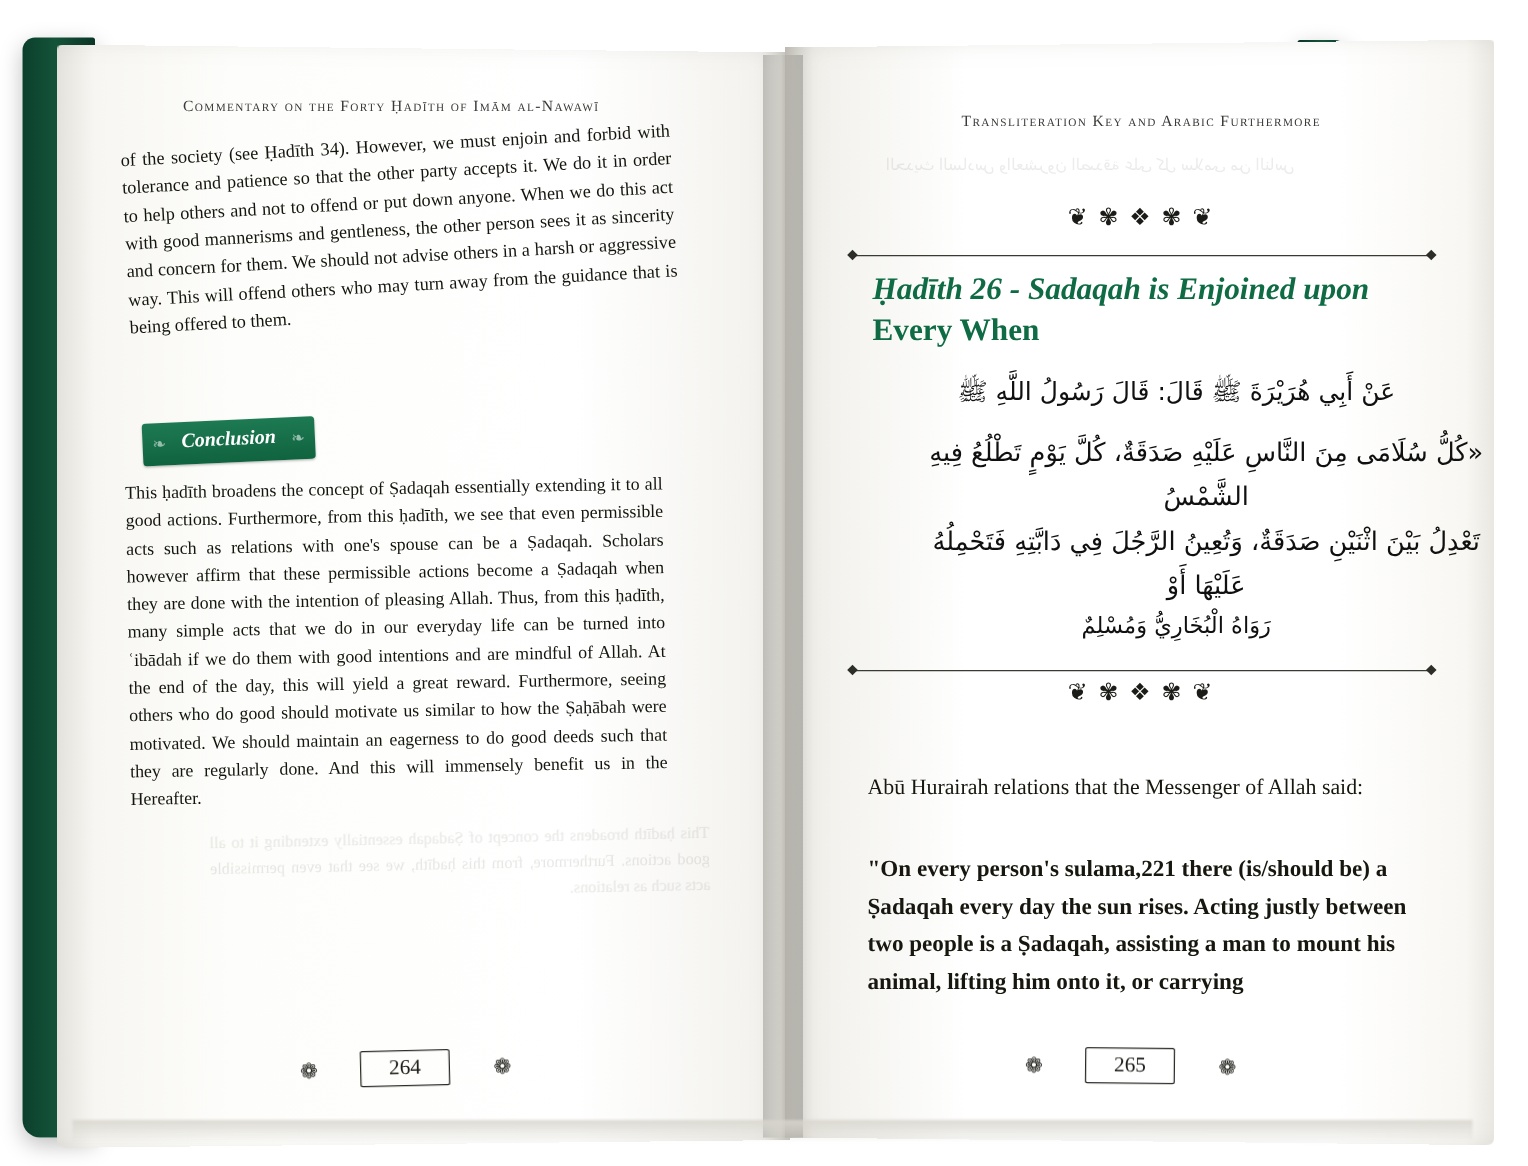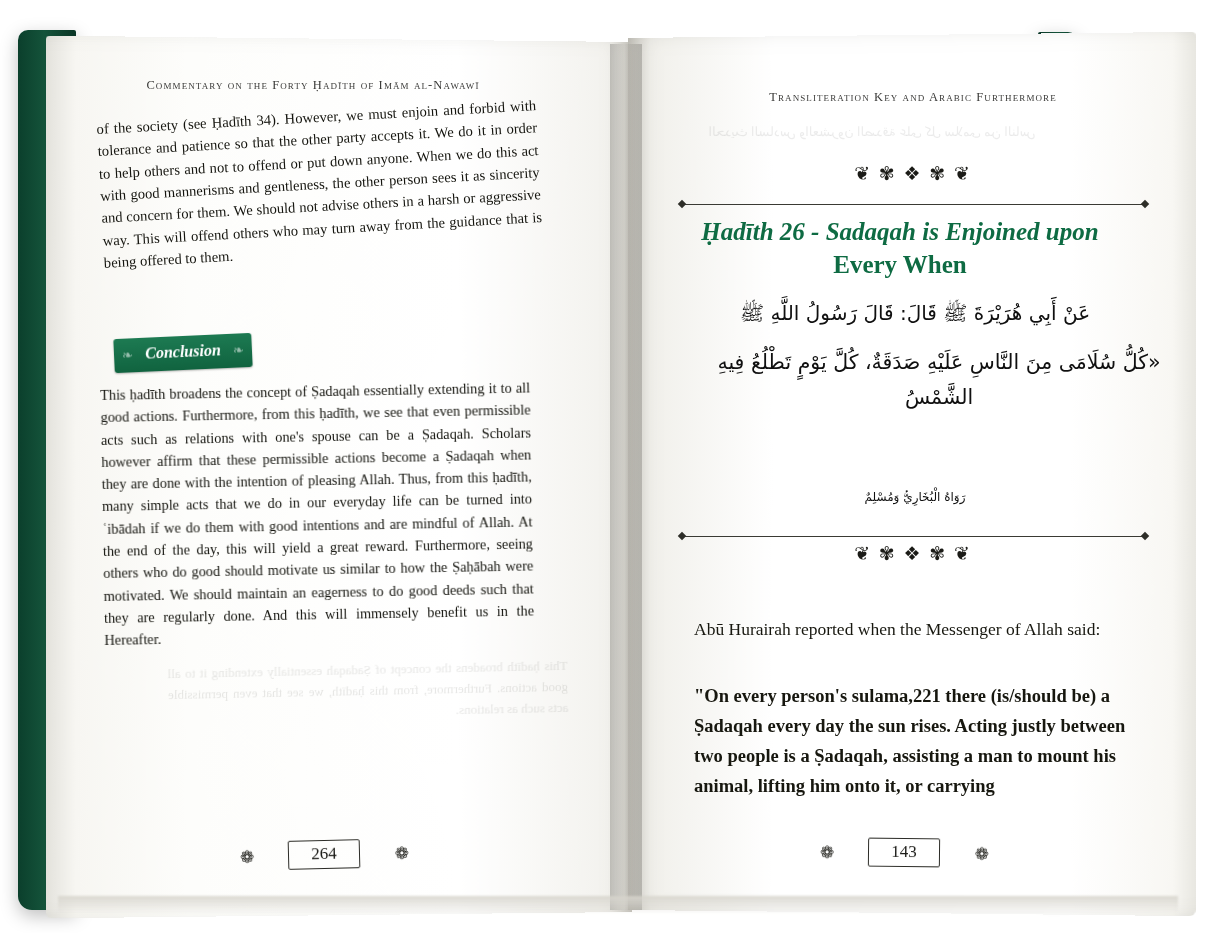--- a/index.html
+++ b/index.html
@@ -240,50 +240,51 @@
   .rule-bottom { left: 664px; top: 516px; width: 462px; }
   .rule-diamond {
     position: absolute;
     width: 6px; height: 6px;
     background: #2e2e28;
     transform: rotate(45deg);
   }
 
   .chapter-title {
     position: absolute;
-    left: 648px;
+    left: 680px;
     top: 196px;
     width: 468px;
-    text-align: center;
+    text-align: left;
     color: #0e6b43;
     font-size: 25px;
     line-height: 1.3;
     font-weight: bold;
     font-family: "Liberation Serif", serif;
   }
   .chapter-title .ital { font-style: italic; }
 
   .arabic {
     position: absolute;
     direction: rtl;
     text-align: center;
     font-family: "DejaVu Sans", sans-serif;
     color: #101010;
+    margin-left: 26px;
   }
   .arabic-isnad {
     left: 664px; top: 278px; width: 466px;
     font-size: 20px; line-height: 1.5;
   }
   .arabic-matn {
     left: 684px; top: 325px; width: 474px;
     font-size: 20.5px; line-height: 1.72;
   }
   .arabic-source {
     left: 664px; top: 470px; width: 466px;
-    font-size: 12px;
+    font-size: 18px;
   }
 
   .trans-para {
     position: absolute;
     left: 676px;
     width: 436px;
     color: #17170f;
     font-family: "Liberation Serif", serif;
   }
   .trans-1 {
@@ -362,35 +363,36 @@
 
     <div class="chapter-title">
       <span class="ital">Ḥadīth 26 - Sadaqah is Enjoined upon</span><br>
       <span>Every When</span>
     </div>
 
     <div class="arabic arabic-isnad">عَنْ أَبِي هُرَيْرَةَ ﷺ قَالَ: قَالَ رَسُولُ اللَّهِ ﷺ</div>
 
     <div class="arabic arabic-matn">
       <div>«كُلُّ سُلَامَى مِنَ النَّاسِ عَلَيْهِ صَدَقَةٌ، كُلَّ يَوْمٍ تَطْلُعُ فِيهِ الشَّمْسُ</div>
+      <div>تَعْدِلُ بَيْنَ اثْنَيْنِ صَدَقَةٌ، وَتُعِينُ الرَّجُلَ فِي دَابَّتِهِ فَتَحْمِلُهُ عَلَيْهَا أَوْ</div>
     </div>
 
     <div class="arabic arabic-source">رَوَاهُ الْبُخَارِيُّ وَمُسْلِمٌ</div>
 
     <div class="rule rule-bottom"></div>
     <div class="rule-diamond" style="left:661px; top:513px;"></div>
     <div class="rule-diamond" style="left:1124px; top:513px;"></div>
     <div class="orn-band orn-bottom">❦ ✾ ❖ ✾ ❦</div>
 
-    <div class="trans-para trans-1">Abū Hurairah  reported when the Messenger of Allah said:</div>
+    <div class="trans-para trans-1">Abū Hurairah  relations that the Messenger of Allah said:</div>
 
     <div class="trans-para trans-2">"On every person's sulama,221 there (is/should be) a Ṣadaqah every day the sun rises. Acting justly between two people is a Ṣadaqah, assisting a man to mount his animal, lifting him onto it, or carrying</div>
 
     <div class="folio folio-right">
       <span class="orn l">❁</span>
-      <span class="num">143</span>
+      <span class="num">265</span>
       <span class="orn r">❁</span>
     </div>
 
     <div class="gutter-shadow"></div>
     <div class="edge-bottom"></div>
   </div>
 </div>
 
 </body></html>

